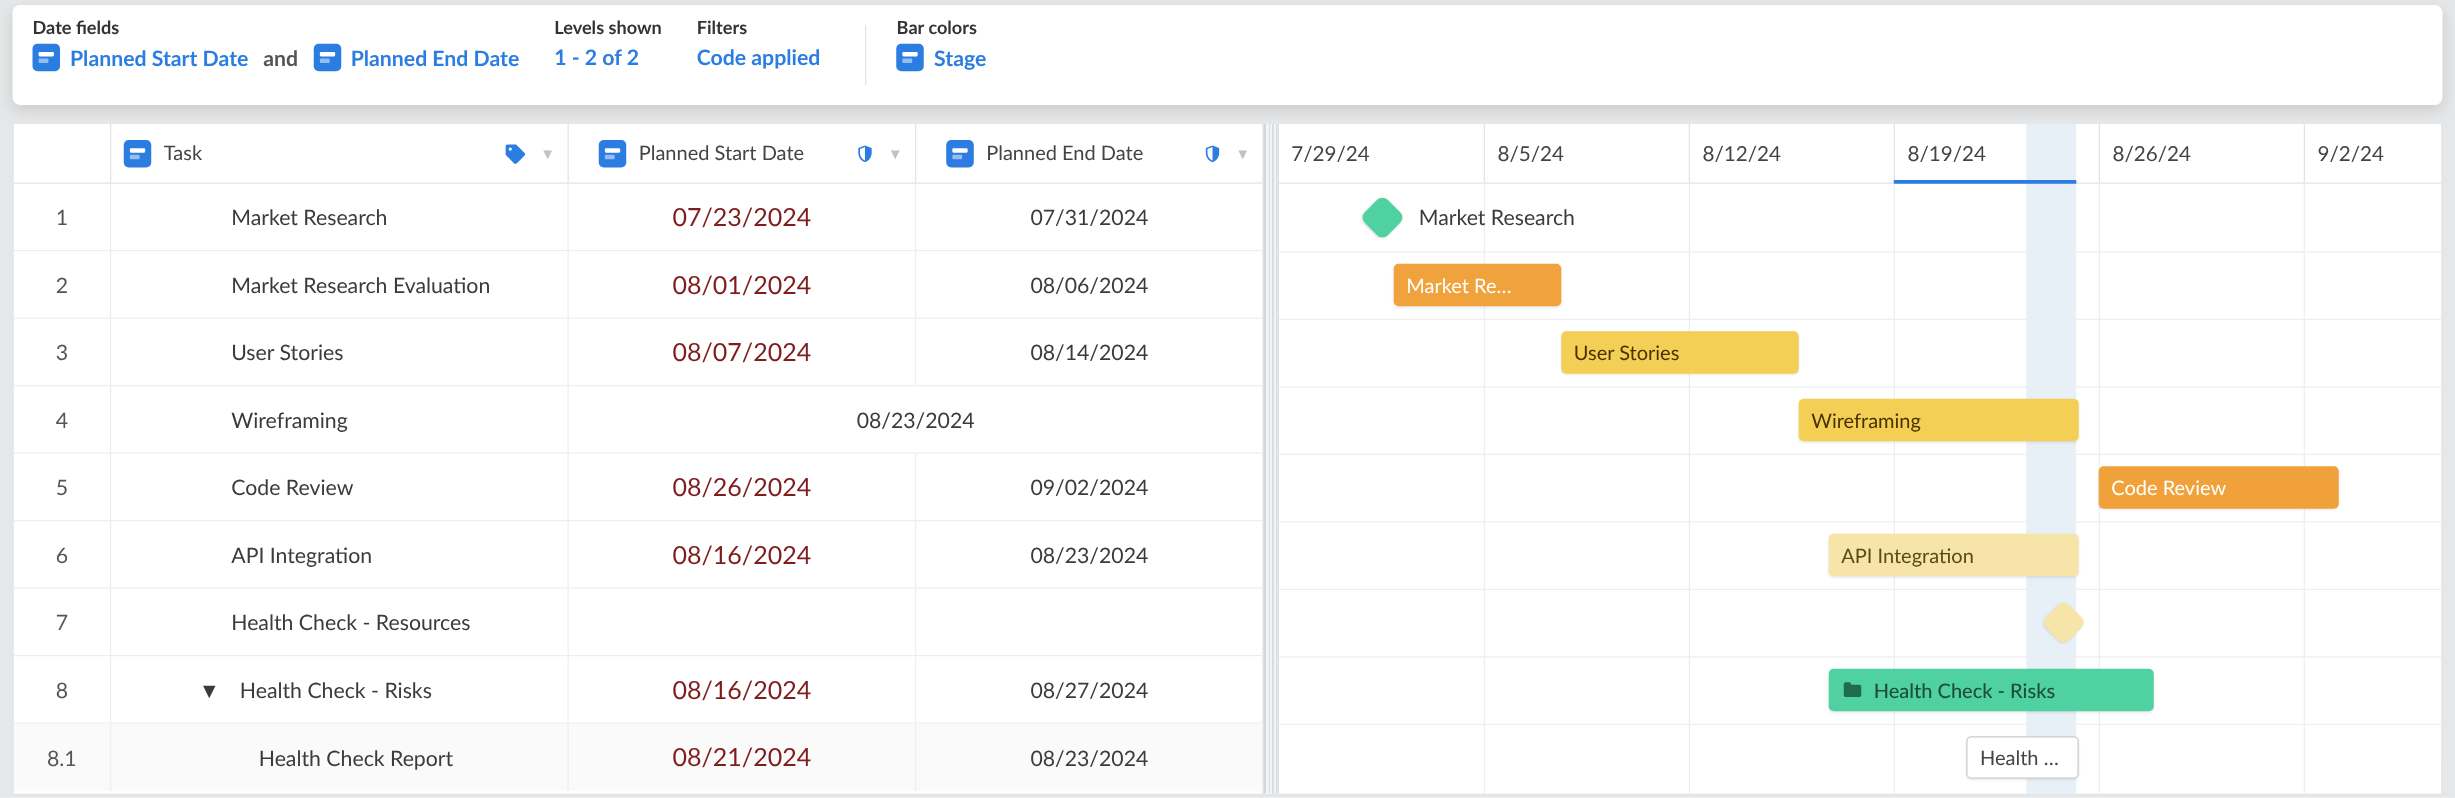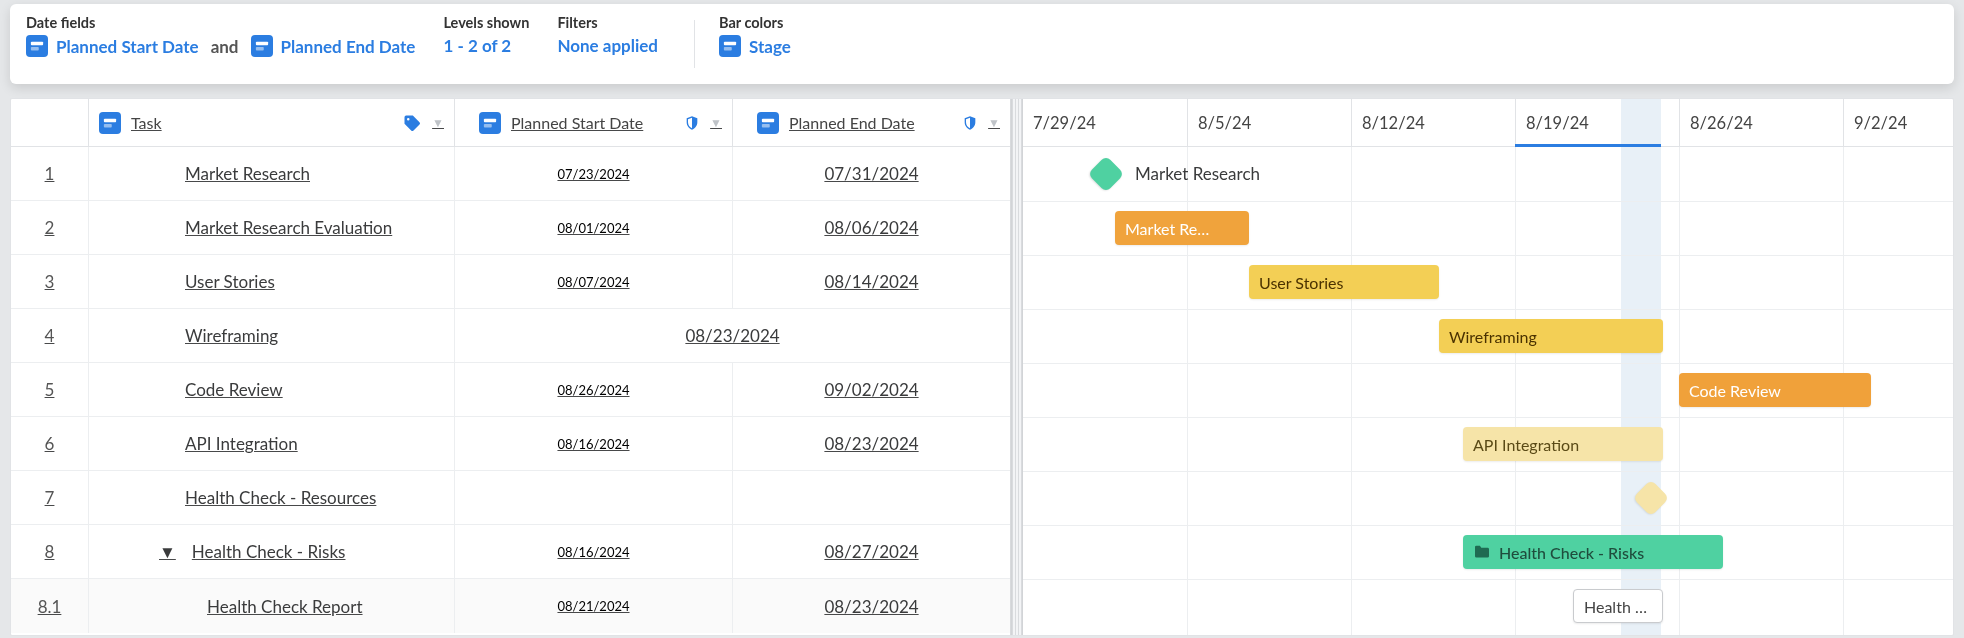--- a/index.html
+++ b/index.html
@@ -22,21 +22,21 @@
   .ficon {
     display:inline-flex; width:22px; height:22px; border-radius:4px; background:#2b7de1;
     align-items:center; justify-content:center; color:#fff;
   }
   .ficon svg { width:14px; height:14px; }
 
   
   .panel {
     position:absolute; left:10px; right:10px; top:98px; bottom:2px;
     background:#fff; border:1px solid #e1e3e6; border-radius:2px;
-    display:flex; overflow:hidden;text-decoration:underline;
+    display:flex; overflow:hidden;
   }
 
   
   .left { width:1000px; flex:0 0 1000px; border-right:1px solid #d8dadd; position:relative; display:flex; flex-direction:column;}
   .lheader { height:48px; display:flex; border-bottom:1px solid #e1e3e6; }
   .lh-cell { display:flex; align-items:center; padding:0 10px; border-right:1px solid #e1e3e6; font-size:16px; color:#444; font-weight:400; position:relative;}
   .lh-cell:last-child{border-right:none;}
   .col-num  { width:78px; justify-content:center;}
   .col-task { width:366px; }
   .col-start{ width:278px; padding-left:24px;}
@@ -49,21 +49,21 @@
   .lrow { height:54px; display:flex; border-bottom:1px solid #eceef0; align-items:center;}
   .lrow.last { border-bottom:none; background:#fafafa; }
   .lrow .c { border-right:1px solid #eceef0; height:100%; display:flex; align-items:center; padding:0 10px;}
   .lrow .c:last-child{border-right:none;}
   .c-num  { width:78px; justify-content:center; color:#555; font-size:17px;}
   .c-task { width:366px; font-size:17px; color:#3a3b3c; }
   .c-task .indent0{ padding-left:86px;}
   .c-task .indent1{ padding-left:108px;}
   .c-task .wrap { display:flex; align-items:center; gap:10px;}
   .c-task .caret { margin-left:-26px; margin-right:6px; }
-  .c-start{ width:278px; justify-content:center; font-size:13px; color:#000000;}
+  .c-start{ width:278px; justify-content:center; font-size:20px; color:#7f1d1d;}
   .c-end  { flex:1; justify-content:center; font-size:17px; color:#3a3b3c;}
 
   .splitter{
     width:12px; flex:0 0 12px; background:repeating-linear-gradient(90deg,#d9dbde 0 1px,#f3f4f6 1px 3px);
     border-left:1px solid #d2d4d7; border-right:1px solid #d2d4d7;
   }
 
   
   .right { flex:1; position:relative; overflow:hidden;}
   .rheader { height:48px; border-bottom:1px solid #e1e3e6; position:relative;}
@@ -126,21 +126,21 @@
     </div>
     <div class="tgroup">
       <div class="tlabel">Levels shown</div>
       <div class="tvalue">
           <span>1 - 2 of 2</span>
         </div>
     </div>
     <div class="tgroup">
       <div class="tlabel">Filters</div>
       <div class="tvalue">
-          <span>None applied</span>
+          <span>Code applied</span>
         </div>
     </div>
     <div class="vsep"></div>
     <div class="tgroup">
       <div class="tlabel">Bar colors</div>
       <div class="tvalue">
         <span class="ficon">
             <svg viewBox="0 0 16 16" fill="currentColor">
               <rect x="1" y="3" width="14" height="4" rx="1"></rect>
               <rect x="1" y="9" width="9" height="4" rx="1" opacity=".5"></rect>

